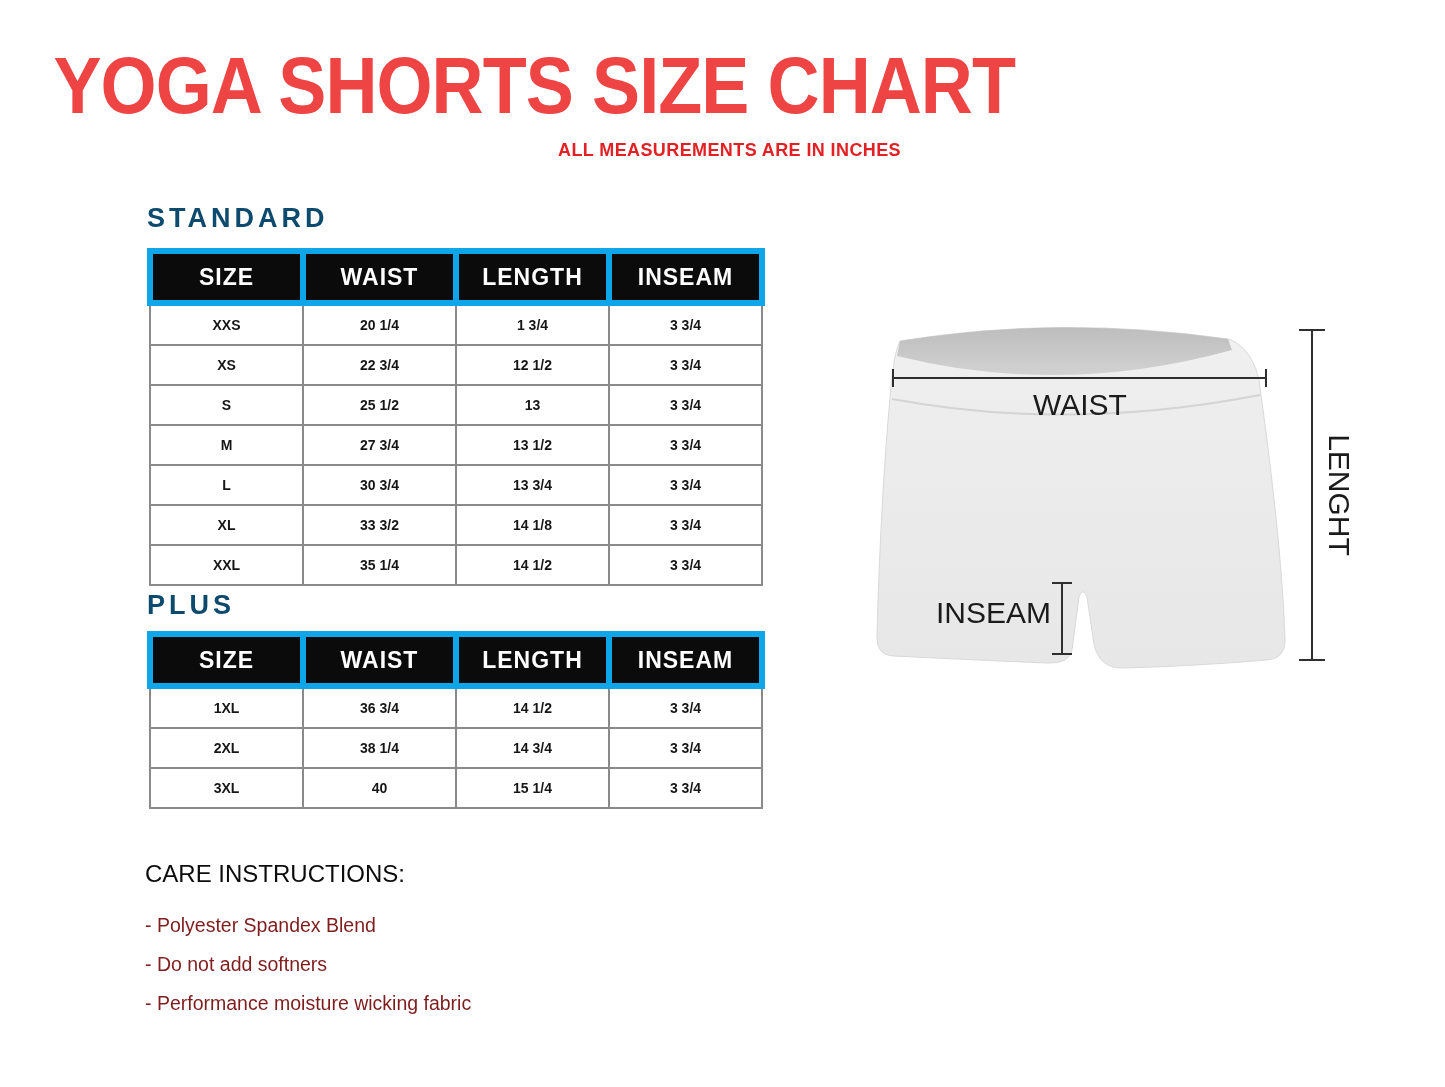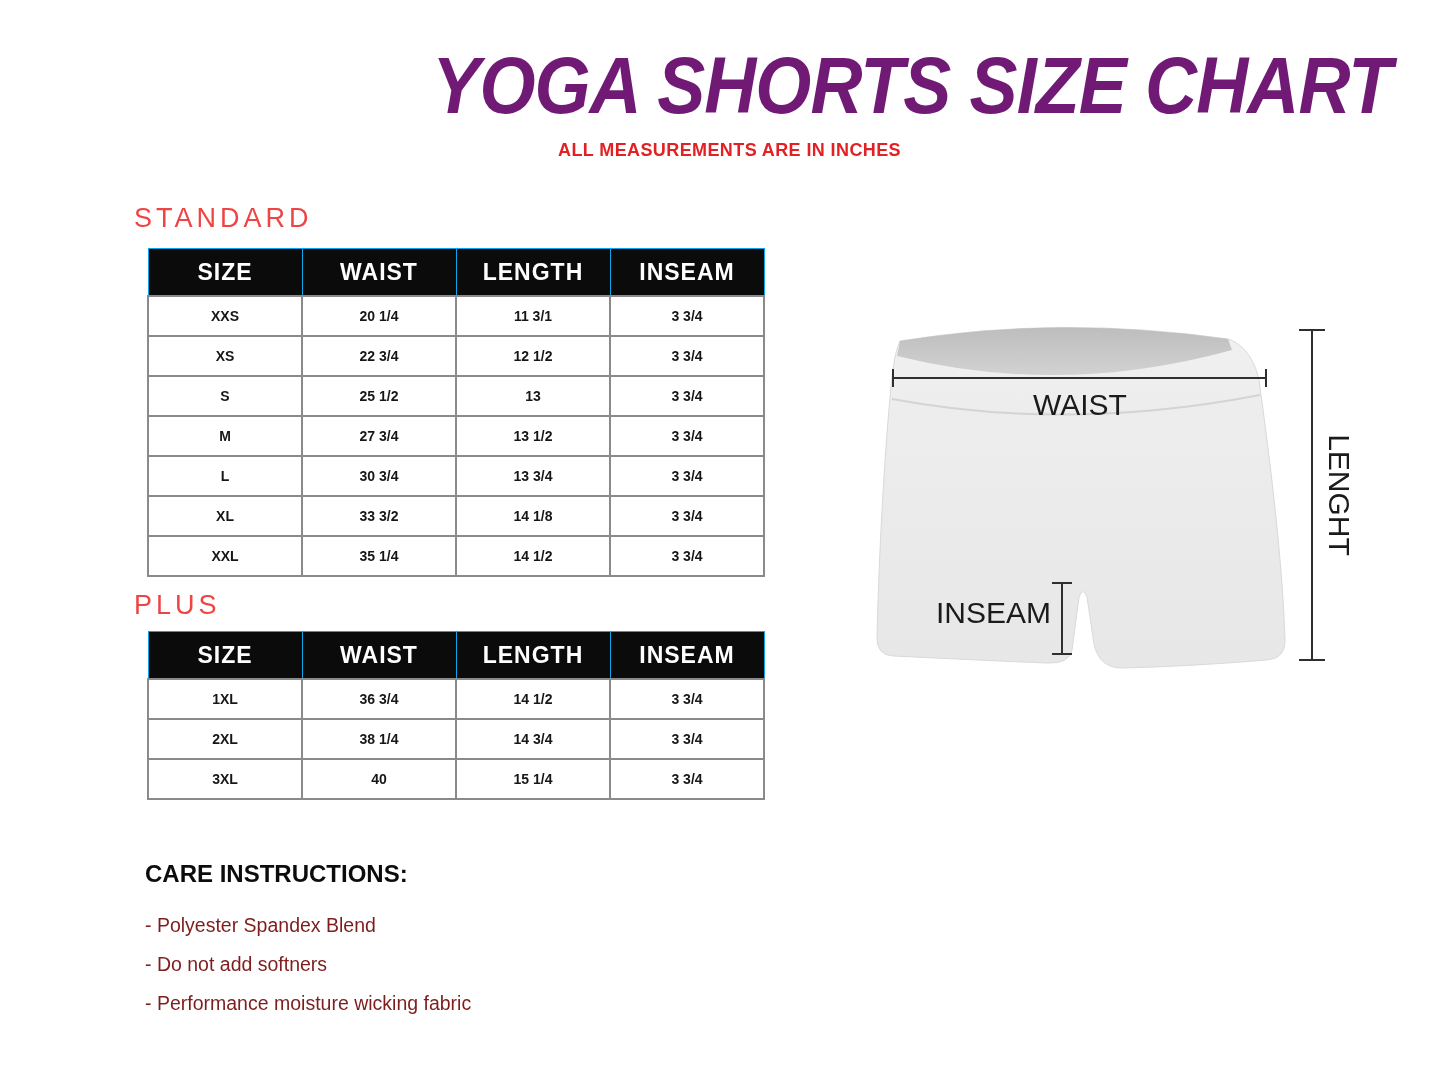--- a/index.html
+++ b/index.html
@@ -5,58 +5,57 @@
   html,body{margin:0;padding:0;background:#ffffff;}
   .canvas{
     position:relative;
     width:1445px;height:1087px;
     background:#ffffff;
     font-family:"Liberation Sans", sans-serif;
     overflow:hidden;
   }
   .page-title{
     position:absolute;top:46px;left:0;width:100%;
-    text-align:right;line-height:1;
-    font-size:80px;font-weight:700;color:#701a75;
+    text-align:left;line-height:1;
+    font-size:80px;font-weight:700;color:#ef4444;
     letter-spacing:-1px;
-    font-style:italic;
   }
   .page-title span{display:inline-block;transform:scaleX(0.9);transform-origin:50% 50%;}
   .page-subtitle{
     position:absolute;top:140px;left:7px;width:100%;
     text-align:center;
     font-size:18px;font-weight:700;color:#e32124;
     letter-spacing:0.4px;
   }
   .sec-heading{
-    position:absolute;left:134px;
-    font-size:27px;font-weight:400;color:#ef4444;
+    position:absolute;left:147px;
+    font-size:27px;font-weight:700;color:#0c4a6e;
     letter-spacing:4px;line-height:1;
   }
   .sec-heading.standard{top:205px;}
   .sec-heading.plus{top:592px;}
   table.size-table{
     position:absolute;left:147px;
     width:618px;border-collapse:collapse;table-layout:fixed;
     background:#fff;
   }
   table.size-table.standard{top:248px;}
   table.size-table.plus{top:631px;}
   .size-table th{
     height:44px;background:#0b0b0b;color:#ffffff;
     font-size:23px;font-weight:700;letter-spacing:1px;
-    border:1px solid #0ea5e9;text-align:center;
+    border:6px solid #0ea5e9;text-align:center;
   }
   .size-table td{
     height:36px;font-size:14px;font-weight:700;color:#161616;
     border:2px solid #8a8a8a;text-align:center;
   }
   .care-heading{
     position:absolute;left:145px;top:860px;
-    font-size:24px;font-weight:700;color:#0c0c0c;line-height:1.2;
+    font-size:24px;font-weight:400;color:#0c0c0c;line-height:1.2;
   }
   .care-col{
     position:absolute;top:916px;
     font-size:19.5px;color:#7f1d1d;font-weight:400;
   }
   .care-col.left{left:145px;}
   .care-col.right{left:510px;}
   .care-col .care-item{height:19px;line-height:19px;margin-bottom:20px;white-space:nowrap;}
   svg.diagram{position:absolute;left:0;top:0;}
   .dim-label{font-family:"Liberation Sans", sans-serif;font-size:30px;fill:#1b1b1b;}
@@ -80,21 +79,21 @@
         <th>SIZE</th>
         <th>WAIST</th>
         <th>LENGTH</th>
         <th>INSEAM</th>
       </tr>
     </thead>
     <tbody>
       <tr>
         <td>XXS</td>
         <td>20 1/4</td>
-        <td>11 3/1</td>
+        <td>1 3/4</td>
         <td>3 3/4</td>
       </tr>
       <tr>
         <td>XS</td>
         <td>22 3/4</td>
         <td>12 1/2</td>
         <td>3 3/4</td>
       </tr>
       <tr>
         <td>S</td>

